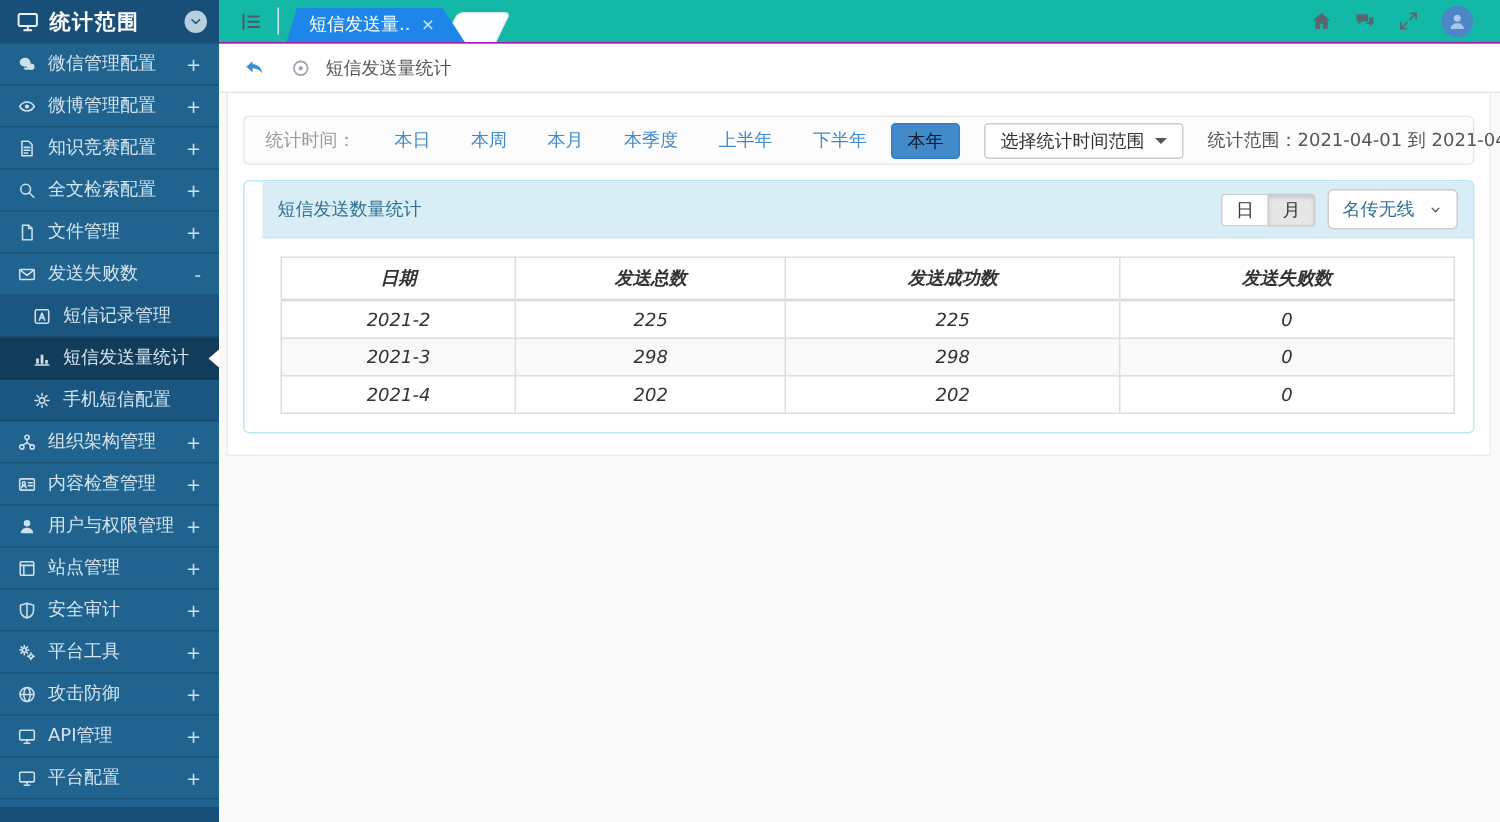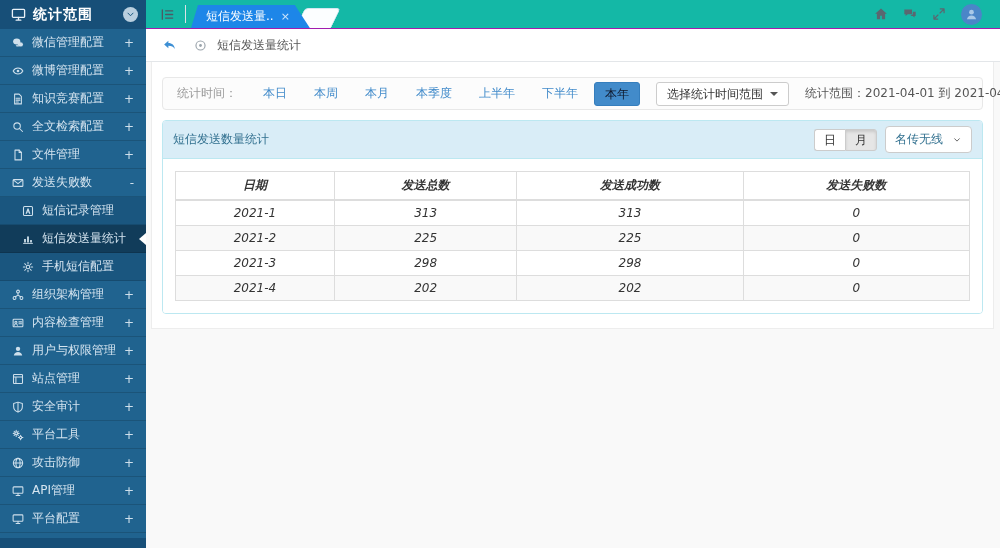--- a/index.html
+++ b/index.html
@@ -91,21 +91,21 @@
   }
   .filter-label { color:#9a9a9a; margin-right:10px; }
   .filter-links { display:flex; gap:27px; }
   .flink { color:var(--link-blue,#428bca); cursor:pointer; text-decoration:none; }
   .btn { font-family:inherit; font-size:12px; cursor:pointer; line-height:1; }
   .btn-primary { background:var(--primary-button-bg,#428bca); border:1px solid #357ebd; color:#0f172a; border-radius:3px; padding:5px 10px; }
   .range-btn { background:#fff; border:1px solid #ccc; border-radius:3px; padding:5px 10px; color:#333; display:flex; align-items:center; }
   .caret { width:0; height:0; border-left:4px solid transparent; border-right:4px solid transparent; border-top:4px solid #555; margin-left:7px; }
   .range-text { color:#555; }
 
-  .panel { margin-top:10px; border:1px solid var(--panel-border,#bce8f1); border-radius:4px; overflow:hidden; background:#fff; }
+  .panel { margin-top:10px; border:1px solid var(--panel-border,#bce8f1); border-radius:4px; overflow:hidden; background:#fff;padding-left:12px; }
   .panel-heading {
     background:var(--panel-header-bg,#d9edf7); border-bottom:1px solid var(--panel-border,#bce8f1);
     padding:5px 10px; display:flex; align-items:center; min-height:30px;
   }
   .panel-title { color:var(--panel-title-text,#31708f); }
   .panel-controls { margin-left:auto; display:flex; align-items:center; gap:8px; }
   .btn-group { display:flex; }
   .btn-group .btn { background:#fff; border:1px solid #ccc; padding:4px 9px; color:#333; }
   .btn-group .btn:first-child { border-radius:3px 0 0 3px; border-right:none; }
   .btn-group .btn:last-child { border-radius:0 3px 3px 0; }
@@ -441,26 +441,20 @@
             <thead>
                 <tr>
                   <th>日期</th>
                   <th>发送总数</th>
                   <th>发送成功数</th>
                   <th>发送失败数</th>
                 </tr>
               </thead>
             <tbody>
                 <tr>
-                  <td>2021-1</td>
-                  <td>313</td>
-                  <td>313</td>
-                  <td>0</td>
-                </tr>
-                <tr>
                   <td>2021-2</td>
                   <td>225</td>
                   <td>225</td>
                   <td>0</td>
                 </tr>
                 <tr>
                   <td>2021-3</td>
                   <td>298</td>
                   <td>298</td>
                   <td>0</td>

